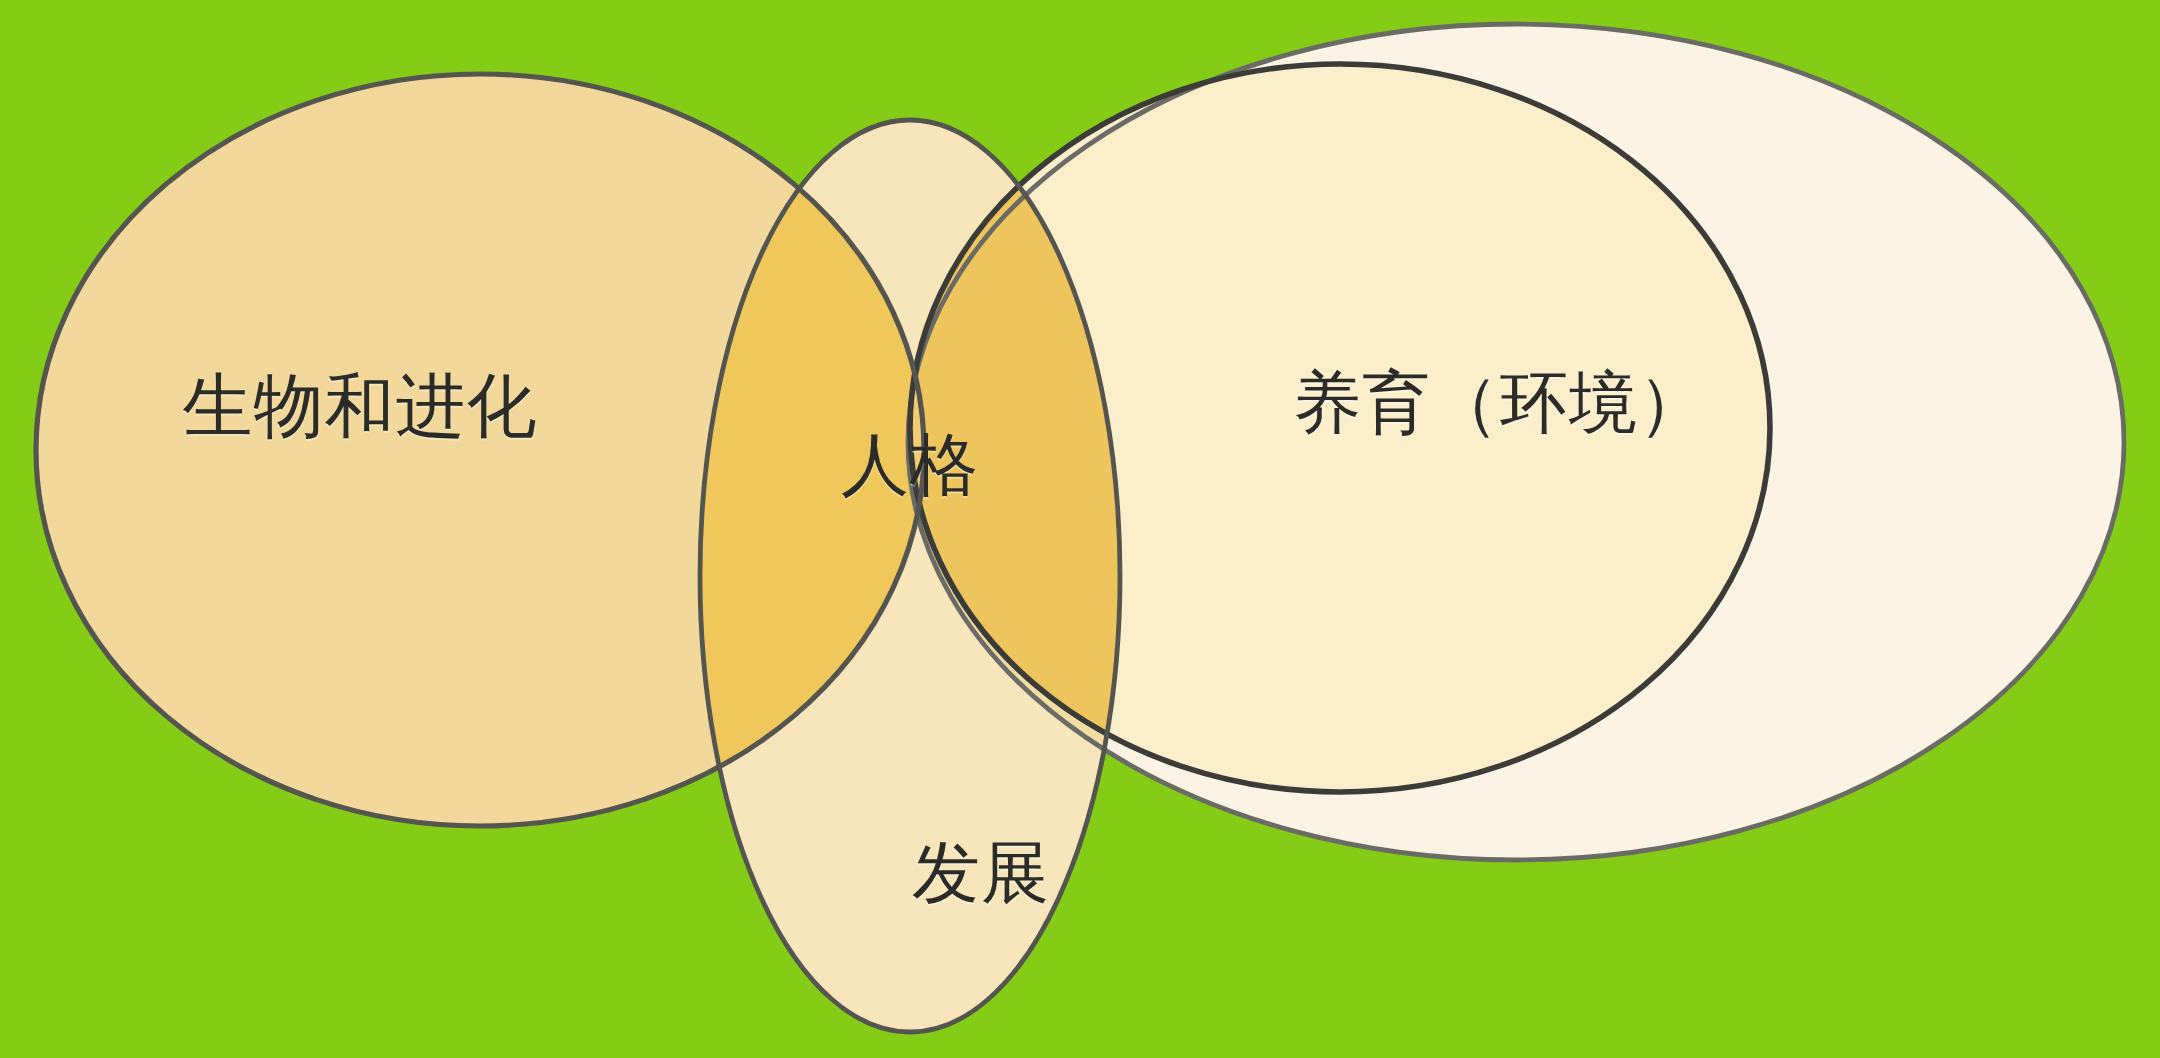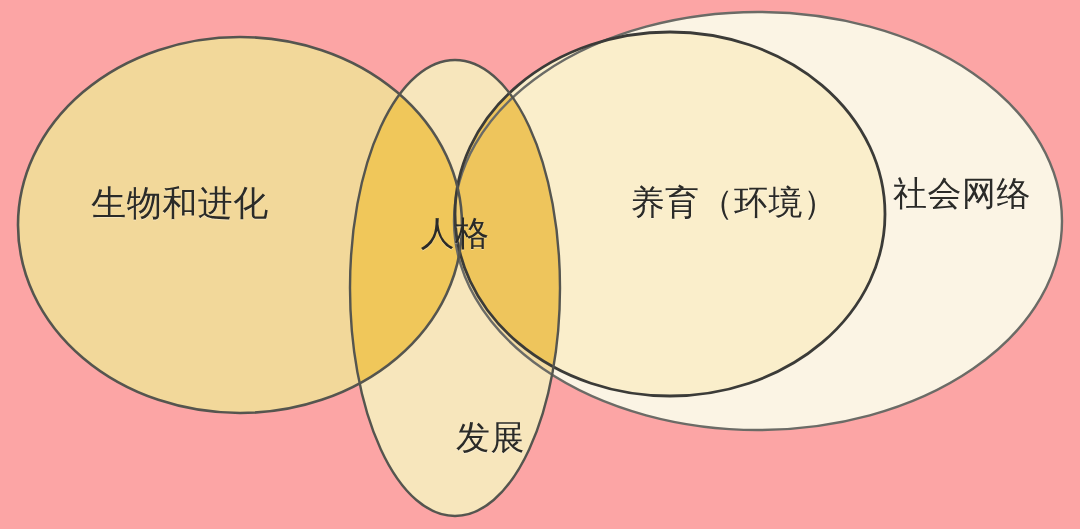--- a/index.html
+++ b/index.html
@@ -47,21 +47,21 @@
   }
   #label-personality {
     left: 380px;
     top: 184px;
     width: 150px;
     text-align: center;
     font-size: 34px;
     margin-top: 30px;
   }
   #label-nurture {
-    left: 604px;
+    left: 620px;
     top: 183px;
     width: 260px;
     text-align: center;
     font-size: 34px;
   }
   #label-social {
     left: 893px;
     top: 174px;
     width: 176px;
     text-align: left;
@@ -74,21 +74,21 @@
     left: 385px;
     top: 418px;
     width: 140px;
     text-align: right;
     font-size: 34px;
   }
 </style>
 </head>
 <body>
 
-<div id="venn-root" style="background: #fca5a5; text-decoration: underline;">
+<div id="venn-root" style="background: #84cc16; text-decoration: underline;">
 
   <svg id="venn-svg" viewBox="0 0 1080 529">
     <defs>
 
       <clipPath id="clip-bio">
         <ellipse cx="240" cy="225" rx="222" ry="188"></ellipse>
       </clipPath>
       <clipPath id="clip-social">
         <ellipse cx="758" cy="221" rx="304" ry="209"></ellipse>
       </clipPath>
@@ -132,17 +132,17 @@
     <ellipse cx="240" cy="225" rx="222" ry="188" fill="none" stroke="#55554f" stroke-width="2.6"></ellipse>
     <ellipse cx="455" cy="288" rx="105" ry="228" fill="none" stroke="#55554f" stroke-width="2.4"></ellipse>
   </svg>
 
   <div class="venn-label" id="label-bio" style="color: rgb(43, 43, 40);">生物和进化</div>
 
   <div class="venn-label" id="label-personality" style="color: rgb(43, 43, 40);">人格</div>
 
   <div class="venn-label" id="label-nurture" style="color: rgb(43, 43, 40);">养育（环境）</div>
 
-  <div class="venn-label" id="label-social" style="color: rgb(43, 43, 40);"><span class="line1">社会网络</span></div>
+  <div class="venn-label" id="label-social" style="color: rgb(43, 43, 40);"></div>
 
   <div class="venn-label" id="label-development" style="color: rgb(43, 43, 40);">发展</div>
 
 </div>
 
 </body></html>

